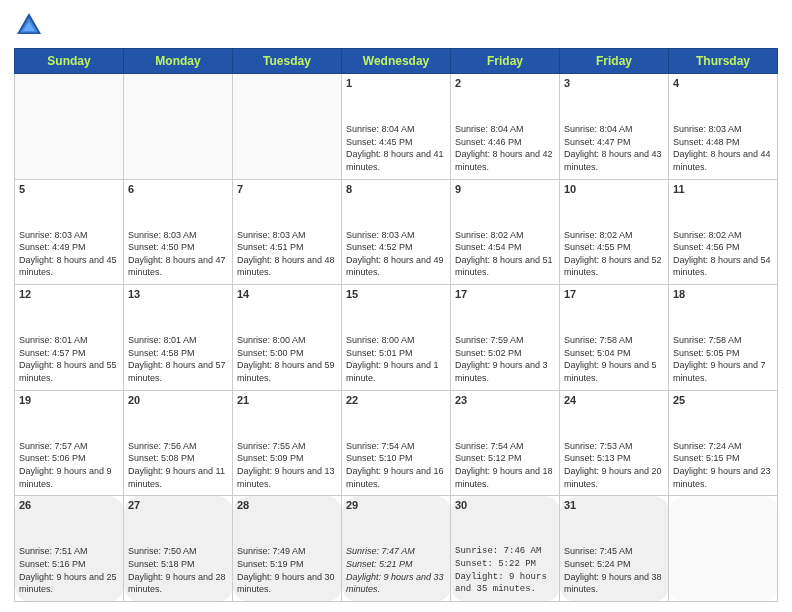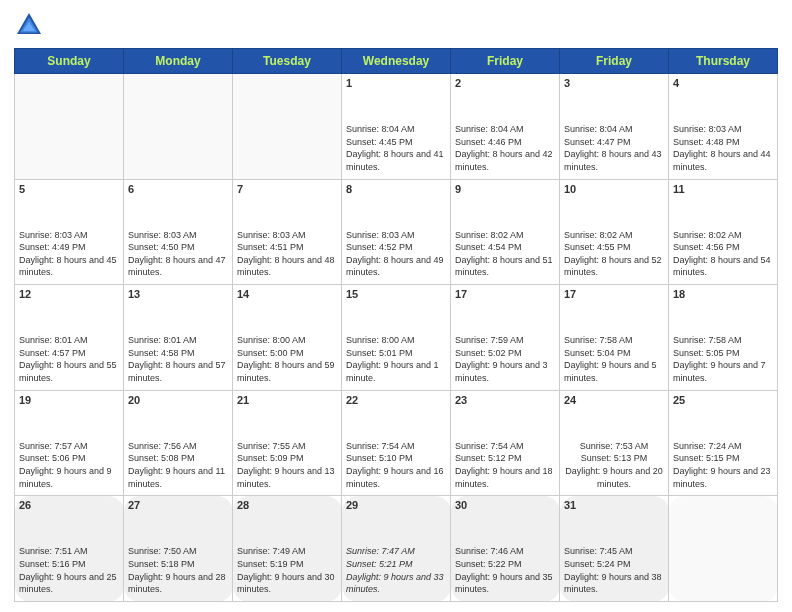--- a/index.html
+++ b/index.html
@@ -285,21 +285,21 @@
 Daylight: 9 hours and 16 minutes.</div>
           </td>
           <td>
             <span class="day-num">23</span>
             <div class="day-info" style="white-space: pre-line;">Sunrise: 7:54 AM
 Sunset: 5:12 PM
 Daylight: 9 hours and 18 minutes.</div>
           </td>
           <td>
             <span class="day-num">24</span>
-            <div class="day-info" style="white-space: pre-line; text-align: center;">Sunrise: 7:53 AM
+            <div class="day-info" style="white-space: pre-line;">Sunrise: 7:53 AM
 Sunset: 5:13 PM
 Daylight: 9 hours and 20 minutes.</div>
           </td>
           <td>
             <span class="day-num">25</span>
             <div class="day-info" style="white-space: pre-line;">Sunrise: 7:24 AM
 Sunset: 5:15 PM
 Daylight: 9 hours and 23 minutes.</div>
           </td>
         </tr>
@@ -323,21 +323,21 @@
 Daylight: 9 hours and 30 minutes.</div>
           </td>
           <td>
             <span class="day-num">29</span>
             <div class="day-info" style="white-space: pre-line; font-style: italic;">Sunrise: 7:47 AM
 Sunset: 5:21 PM
 Daylight: 9 hours and 33 minutes.</div>
           </td>
           <td>
             <span class="day-num">30</span>
-            <div class="day-info" style="white-space: pre-line;">Sunrise: 7:46 AM
+            <div class="day-info" style="white-space: pre-line; font-family: Liberation Mono, monospace;">Sunrise: 7:46 AM
 Sunset: 5:22 PM
 Daylight: 9 hours and 35 minutes.</div>
           </td>
           <td>
             <span class="day-num">31</span>
             <div class="day-info" style="white-space: pre-line;">Sunrise: 7:45 AM
 Sunset: 5:24 PM
 Daylight: 9 hours and 38 minutes.</div>
           </td>
           <td class="empty"></td>

